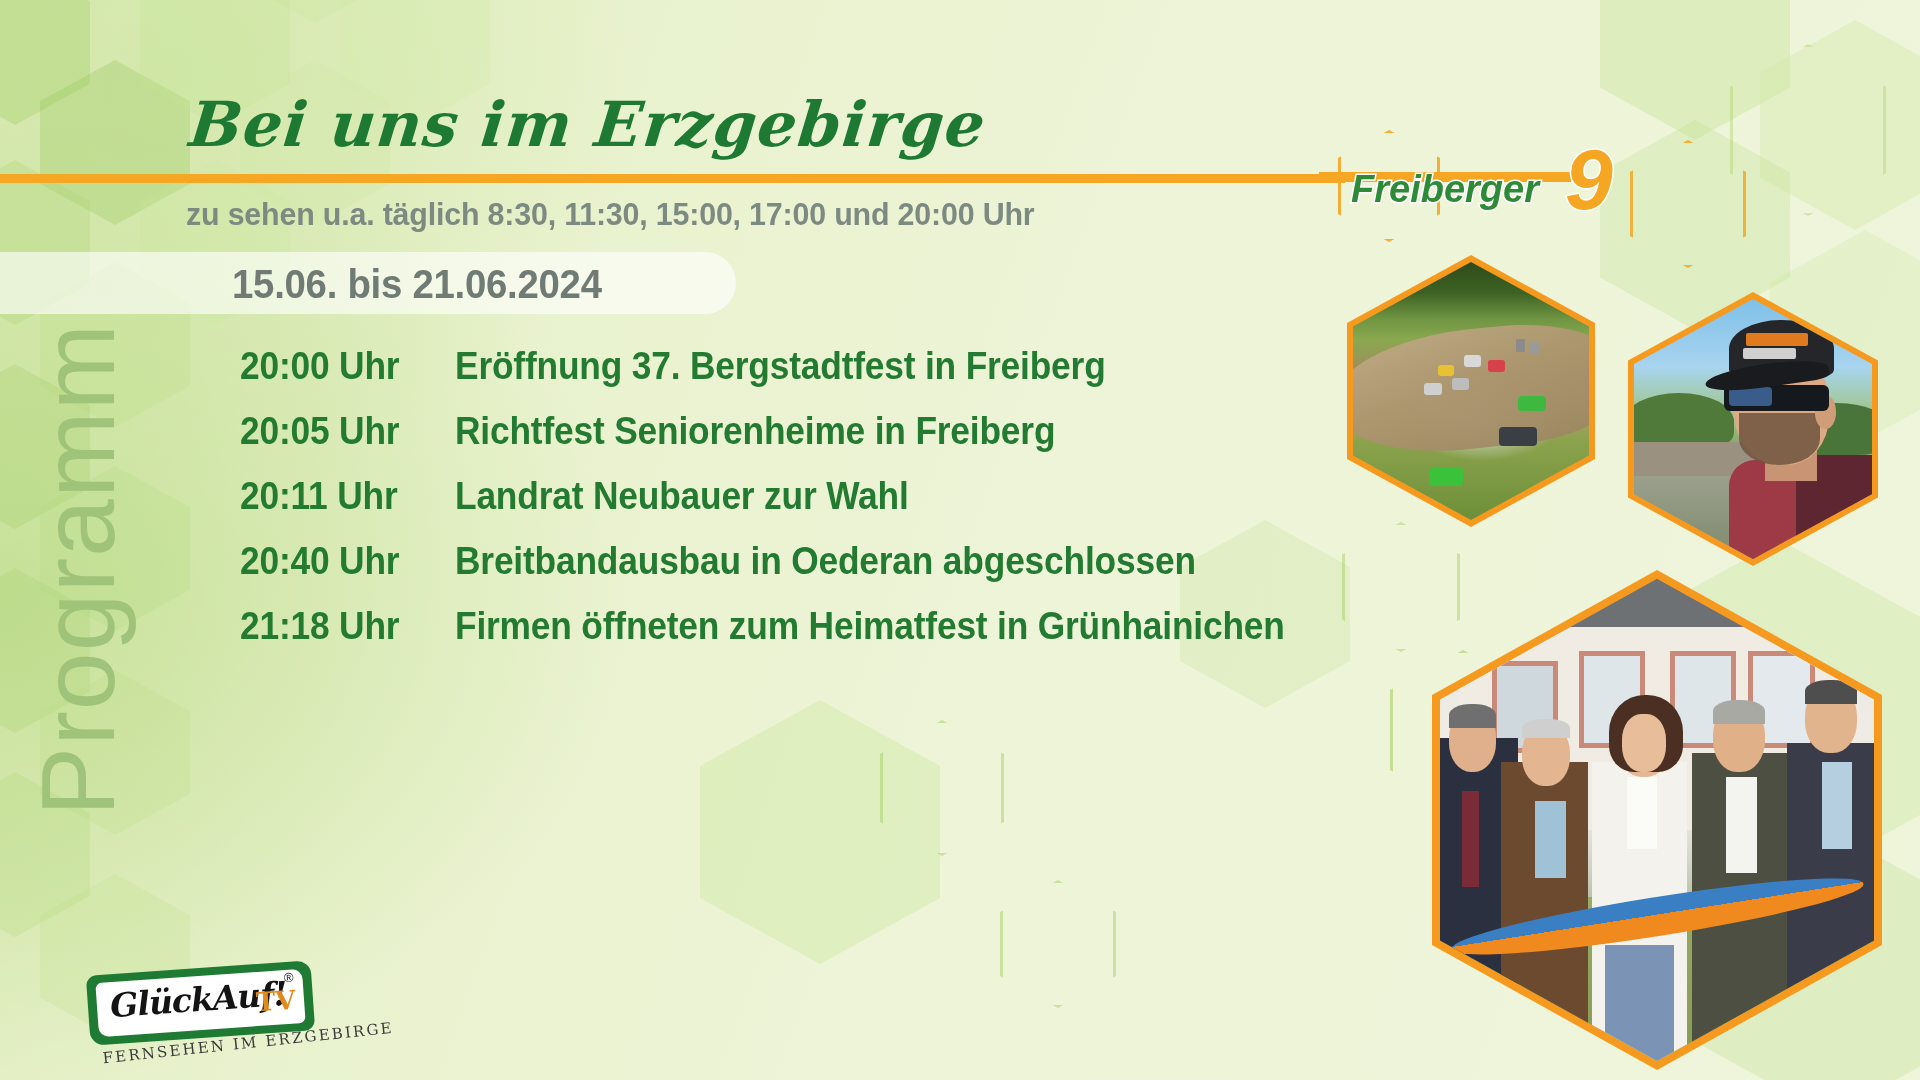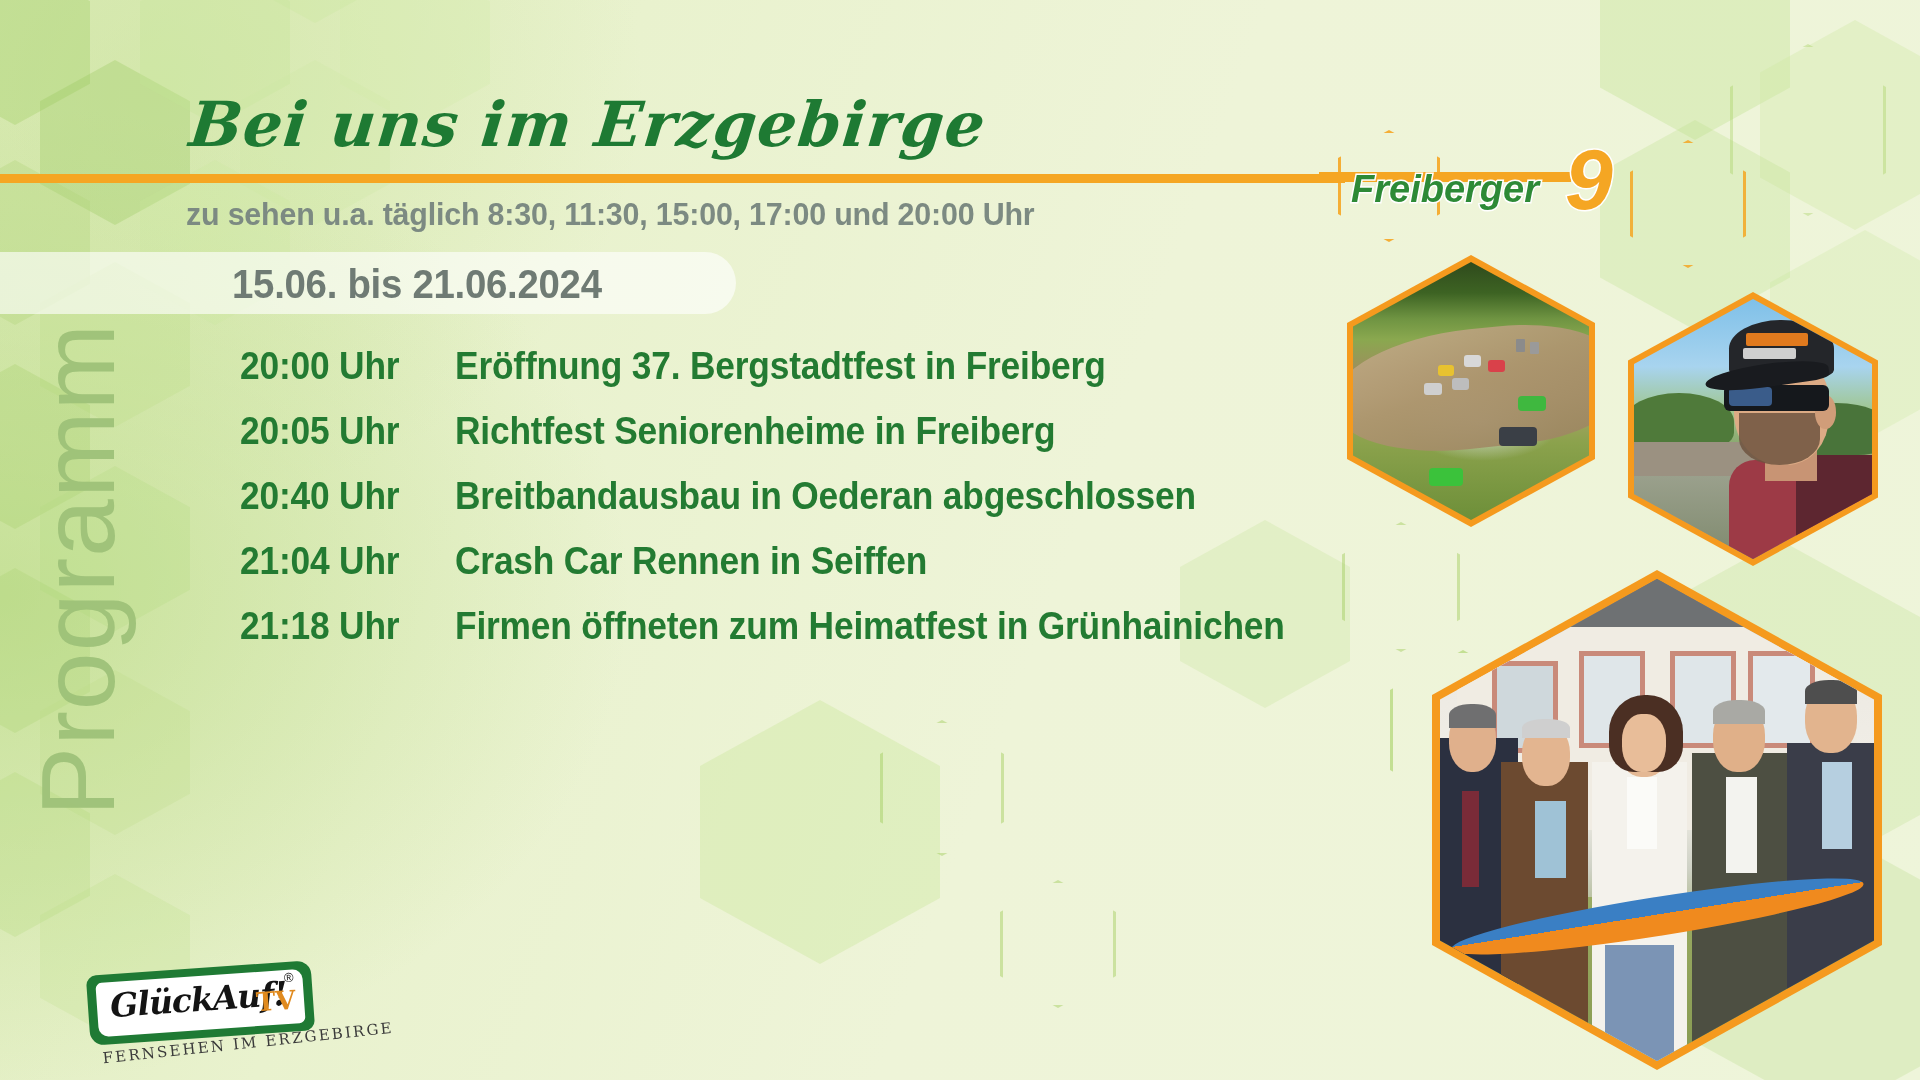--- a/index.html
+++ b/index.html
@@ -253,26 +253,26 @@
   <div class="list">
     <div class="row">
       <span class="time">20:00 Uhr</span>
       <span class="desc">Eröffnung 37. Bergstadtfest in Freiberg</span>
     </div>
     <div class="row">
       <span class="time">20:05 Uhr</span>
       <span class="desc">Richtfest Seniorenheime in Freiberg</span>
     </div>
     <div class="row">
+      <span class="time">20:11 Uhr</span>
+      <span class="desc">Landrat Neubauer zur Wahl</span>
+    </div>
+    <div class="row">
       <span class="time">20:40 Uhr</span>
       <span class="desc">Breitbandausbau in Oederan abgeschlossen</span>
-    </div>
-    <div class="row">
-      <span class="time">21:04 Uhr</span>
-      <span class="desc">Crash Car Rennen in Seiffen</span>
     </div>
     <div class="row">
       <span class="time">21:18 Uhr</span>
       <span class="desc">Firmen öffneten zum Heimatfest in Grünhainichen</span>
     </div>
   </div>
 
   <div class="logo-k9">
     <div class="k9-bar"></div>
     <div class="k9-erz">Freiberger</div>

